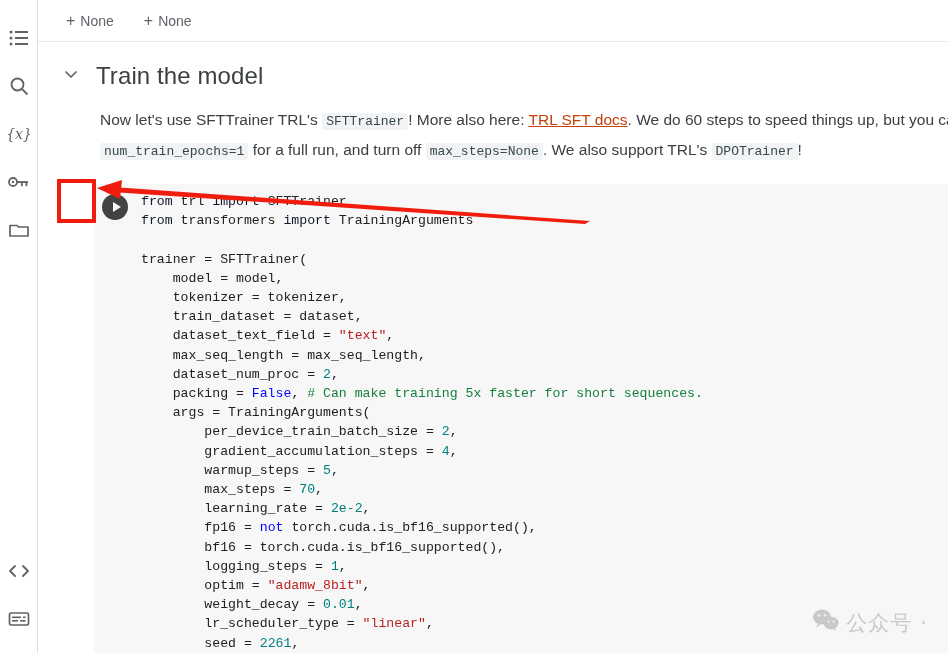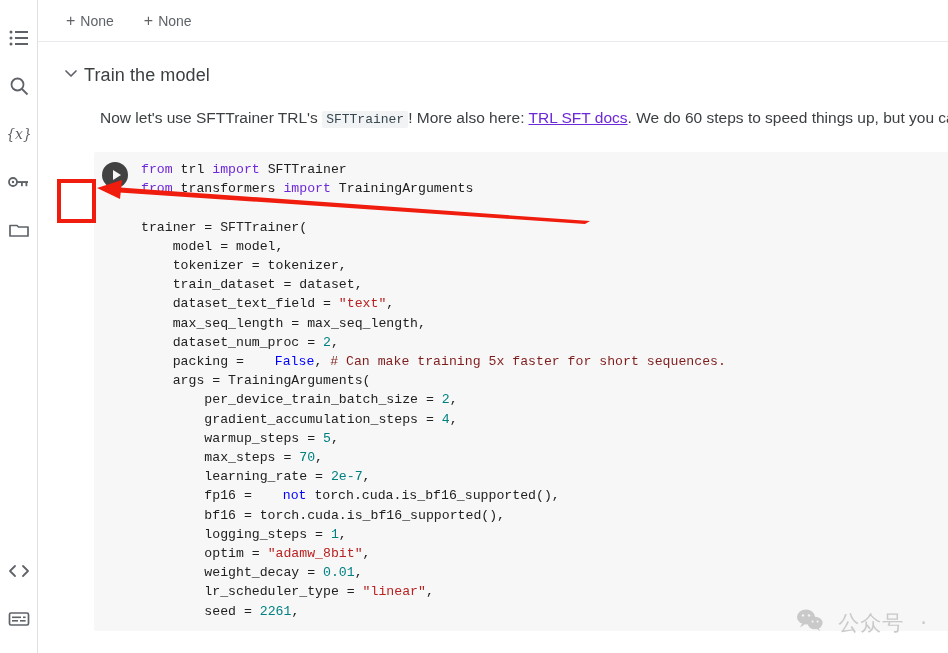--- a/index.html
+++ b/index.html
@@ -71,40 +71,40 @@
   .section-head {
     display: flex; align-items: center;
     padding: 6px 0 6px 20px;
   }
   .chev {
     width: 26px; height: 26px;
     display: flex; align-items: center; justify-content: center;
     color: #5f6368; cursor: pointer; flex: 0 0 26px;
   }
   .section-title {
-    font-size: 18px; font-weight: 400; color: #3c4043;
-    letter-spacing: 0.1px;
+    font-size: 24px; font-weight: 400; color: #3c4043;
+    margin-left: 12px; letter-spacing: 0.1px;
   }
 
   
   .md-para {
     padding: 10px 0 8px 62px;
     font-size: 15.5px; line-height: 28px; color: #3c4043;
     white-space: nowrap;
   }
   .md-para .ln2 { display: block; }
   code.inline {
     font-family: "Liberation Mono", "DejaVu Sans Mono", monospace;
     font-size: 13px;
     background: #f1f3f4;
     color: #37474f;
     padding: 1px 4px;
     border-radius: 2px;
   }
-  a.md-link { color: #6d28d9; text-decoration: underline; }
+  a.md-link { color: #c2410c; text-decoration: underline; }
 
   
   .cell-wrap {
     position: relative;
     margin: 10px 0 0 56px;
     width: 892px;
   }
   .code-cell {
     background: #f7f7f7;
     border-radius: 2px;
@@ -135,34 +135,34 @@
   pre.code {
     margin: 0;
     padding-left: 47px;
     font-family: "Liberation Mono", "DejaVu Sans Mono", monospace;
     font-size: 13.2px;
     line-height: 19.2px;
     color: #212121;
     white-space: pre;
     overflow: hidden;
   }
-  .kw   { color: #6d28d9; }       
-  .kw2  { color: #0000ff; margin-left: 23px; }       
+  .kw   { color: #0f172a; }       
+  .kw2  { color: #0000ff; }       
   .num  { color: #008080; }       
   .str  { color: #ba2121; }       
-  .com  { color: #7f1d1d; }
+  .com  { color: #15803d; }
 
   
   .anno { position: absolute; left: 0; top: 0; width: 948px; height: 653px; pointer-events: none; }
 
   
   .watermark {
     position: absolute;
     right: 18px; bottom: 16px;
-    display: flex; align-items: center; gap: 14px;
+    display: flex; align-items: center; gap: 6px;
     color: #c9c9c9;
     font-size: 21px;
     font-family: "DejaVu Sans", sans-serif;
     letter-spacing: 1px;
     user-select: none;
   }
   .wm-sep { padding: 0 2px; }
 </style>
 </head>
 <body>
@@ -267,20 +267,21 @@
             <svg width="18" height="18" viewBox="0 0 18 18" fill="none">
               <polyline points="4,7 9,12 14,7" stroke="#5f6368" stroke-width="1.7" fill="none" stroke-linecap="round" stroke-linejoin="round"></polyline>
             </svg>
           </span>
         </div>
         <div class="section-title">Train the model</div>
       </div>
 
       <div class="md-para">
         <span>Now let's use SFTTrainer TRL's </span><code class="inline">SFTTrainer</code><span>! More also here: </span><a class="md-link" href="#">TRL SFT docs</a><span>. We do 60 steps to speed things up, but you can</span>
+        <span class="ln2"><code class="inline">num_train_epochs=1</code><span> for a full run, and turn off </span><code class="inline">max_steps=None</code><span>. We also support TRL's </span><code class="inline">DPOTrainer</code><span>!</span></span>
       </div>
 
       <div class="cell-wrap">
         <div class="code-cell">
           <div class="gutter">
             <div class="run-btn" title="Run cell">
               <div class="tri"></div>
             </div>
           </div>
           <pre class="code"><span class="kw">from</span> trl <span class="kw">import</span> SFTTrainer
@@ -292,21 +293,21 @@
     train_dataset = dataset,
     dataset_text_field = <span class="str">"text"</span>,
     max_seq_length = max_seq_length,
     dataset_num_proc = <span class="num">2</span>,
     packing = <span class="kw2">False</span>, <span class="com"># Can make training 5x faster for short sequences.</span>
     args = TrainingArguments(
         per_device_train_batch_size = <span class="num">2</span>,
         gradient_accumulation_steps = <span class="num">4</span>,
         warmup_steps = <span class="num">5</span>,
         max_steps = <span class="num">70</span>,
-        learning_rate = <span class="num">2e-7</span>,
+        learning_rate = <span class="num">2e-2</span>,
         fp16 = <span class="kw2">not</span> torch.cuda.is_bf16_supported(),
         bf16 = torch.cuda.is_bf16_supported(),
         logging_steps = <span class="num">1</span>,
         optim = <span class="str">"adamw_8bit"</span>,
         weight_decay = <span class="num">0.01</span>,
         lr_scheduler_type = <span class="str">"linear"</span>,
         seed = <span class="num">2261</span>,</pre>
         </div>
       </div>
 

